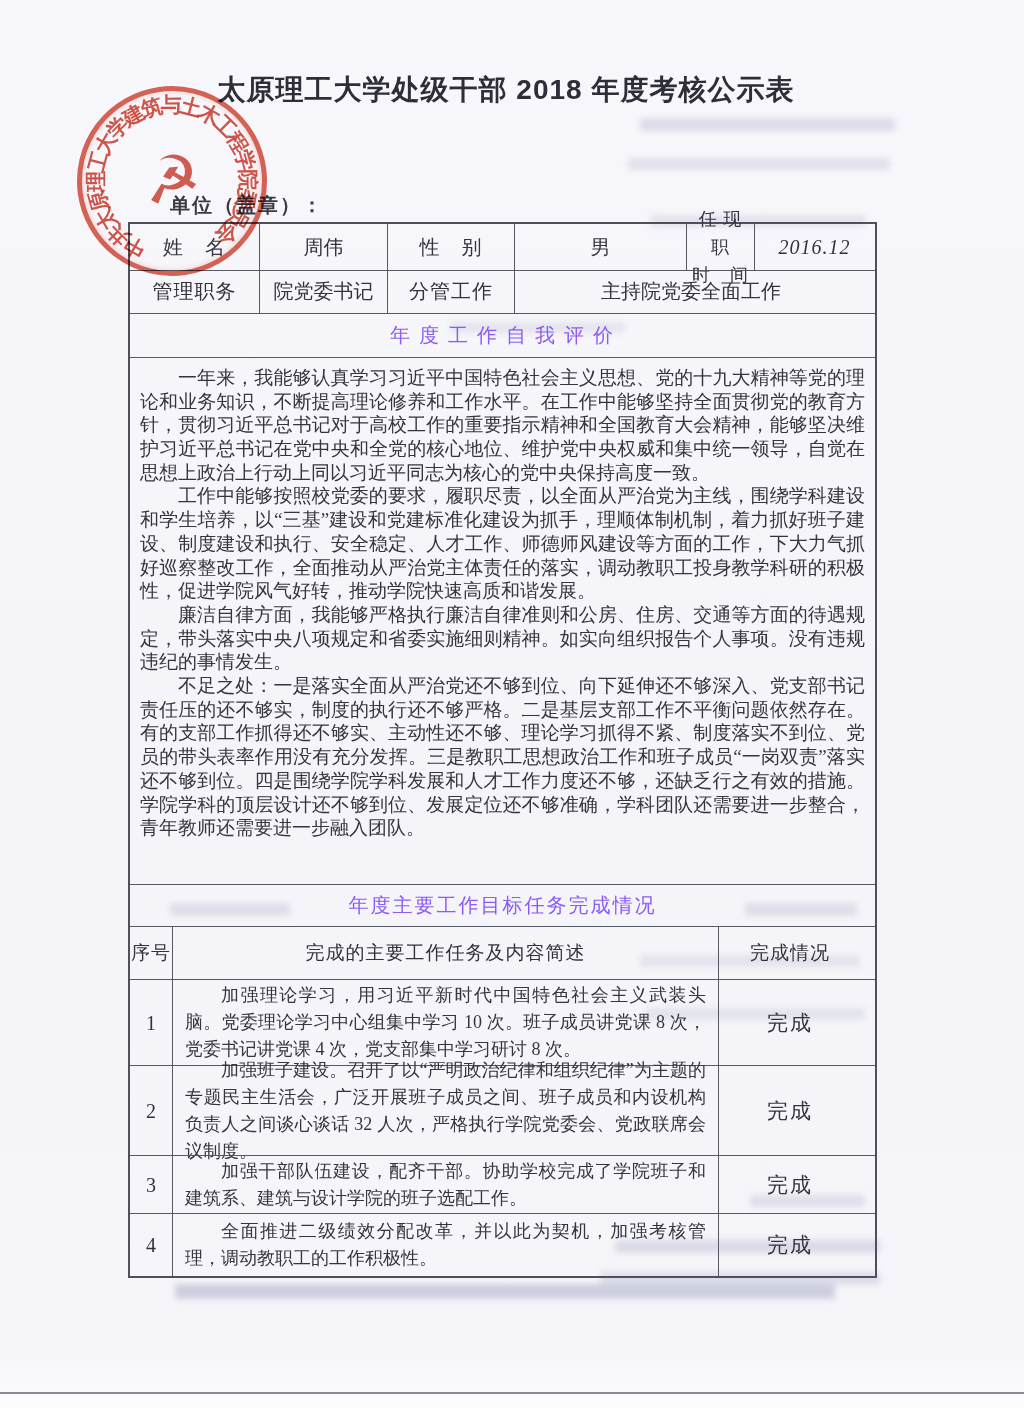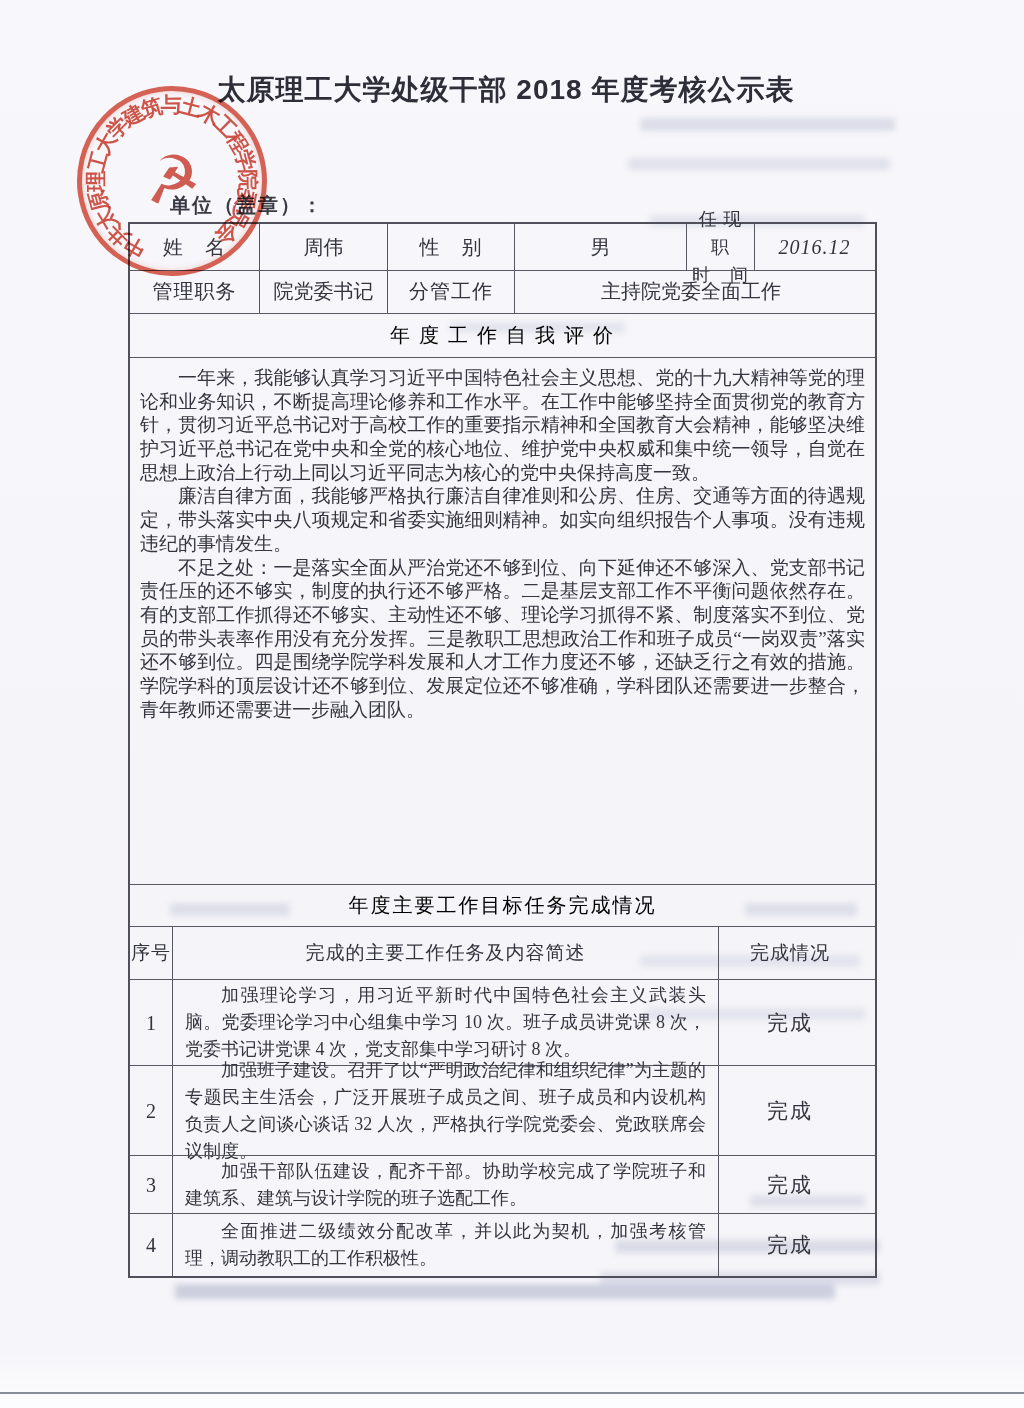--- a/index.html
+++ b/index.html
@@ -32,21 +32,21 @@
     display:flex;align-items:center;justify-content:center;
     text-align:center;
   }
   .cell:first-child{border-left:none;}
   .lab{font-size:20px;letter-spacing:1px;color:#34343e;}
   .val{font-size:20px;color:#34343e;}
   .tenure{font-size:18px;line-height:28px;white-space:pre-line;}
   .num{font-family:"Liberation Serif",serif;font-size:20px;letter-spacing:1px;}
   .section-head{
     width:100%;display:flex;align-items:center;justify-content:center;
-    font-size:20px;color:#000000;letter-spacing:2px;
+    font-size:20px;color:#8b5cf6;letter-spacing:2px;
   }
   
   .evalcell{
     box-sizing:border-box;padding:8px 10px 0 10px;
     font-size:19px;line-height:23.7px;text-align:justify;color:#35353f;
   }
   .evalcell p{margin:0;text-indent:2em;}
   
   .inner{display:flex;flex-direction:column;width:100%;}
   .irow{display:flex;box-sizing:border-box;border-top:1px solid #585862;}
@@ -124,20 +124,21 @@
     <div class="cell val" style="width:353px;">主持院党委全面工作</div>
   </div>
 
   <div class="trow" style="height:44px;">
     <div class="section-head">年 度 工 作 自 我 评 价</div>
   </div>
 
   <div class="trow" style="height:528px;">
     <div class="evalcell" style="width:857px;">
       <p>一年来，我能够认真学习习近平中国特色社会主义思想、党的十九大精神等党的理论和业务知识，不断提高理论修养和工作水平。在工作中能够坚持全面贯彻党的教育方针，贯彻习近平总书记对于高校工作的重要指示精神和全国教育大会精神，能够坚决维护习近平总书记在党中央和全党的核心地位、维护党中央权威和集中统一领导，自觉在思想上政治上行动上同以习近平同志为核心的党中央保持高度一致。</p>
+      <p>工作中能够按照校党委的要求，履职尽责，以全面从严治党为主线，围绕学科建设和学生培养，以“三基”建设和党建标准化建设为抓手，理顺体制机制，着力抓好班子建设、制度建设和执行、安全稳定、人才工作、师德师风建设等方面的工作，下大力气抓好巡察整改工作，全面推动从严治党主体责任的落实，调动教职工投身教学科研的积极性，促进学院风气好转，推动学院快速高质和谐发展。</p>
       <p>廉洁自律方面，我能够严格执行廉洁自律准则和公房、住房、交通等方面的待遇规定，带头落实中央八项规定和省委实施细则精神。如实向组织报告个人事项。没有违规违纪的事情发生。</p>
       <p>不足之处：一是落实全面从严治党还不够到位、向下延伸还不够深入、党支部书记责任压的还不够实，制度的执行还不够严格。二是基层支部工作不平衡问题依然存在。有的支部工作抓得还不够实、主动性还不够、理论学习抓得不紧、制度落实不到位、党员的带头表率作用没有充分发挥。三是教职工思想政治工作和班子成员“一岗双责”落实还不够到位。四是围绕学院学科发展和人才工作力度还不够，还缺乏行之有效的措施。学院学科的顶层设计还不够到位、发展定位还不够准确，学科团队还需要进一步整合，青年教师还需要进一步融入团队。</p>
     </div>
   </div>
 
   <div class="trow" style="height:42px;">
     <div class="section-head">年度主要工作目标任务完成情况</div>
   </div>
 
   <div class="trow" style="flex:1;">

